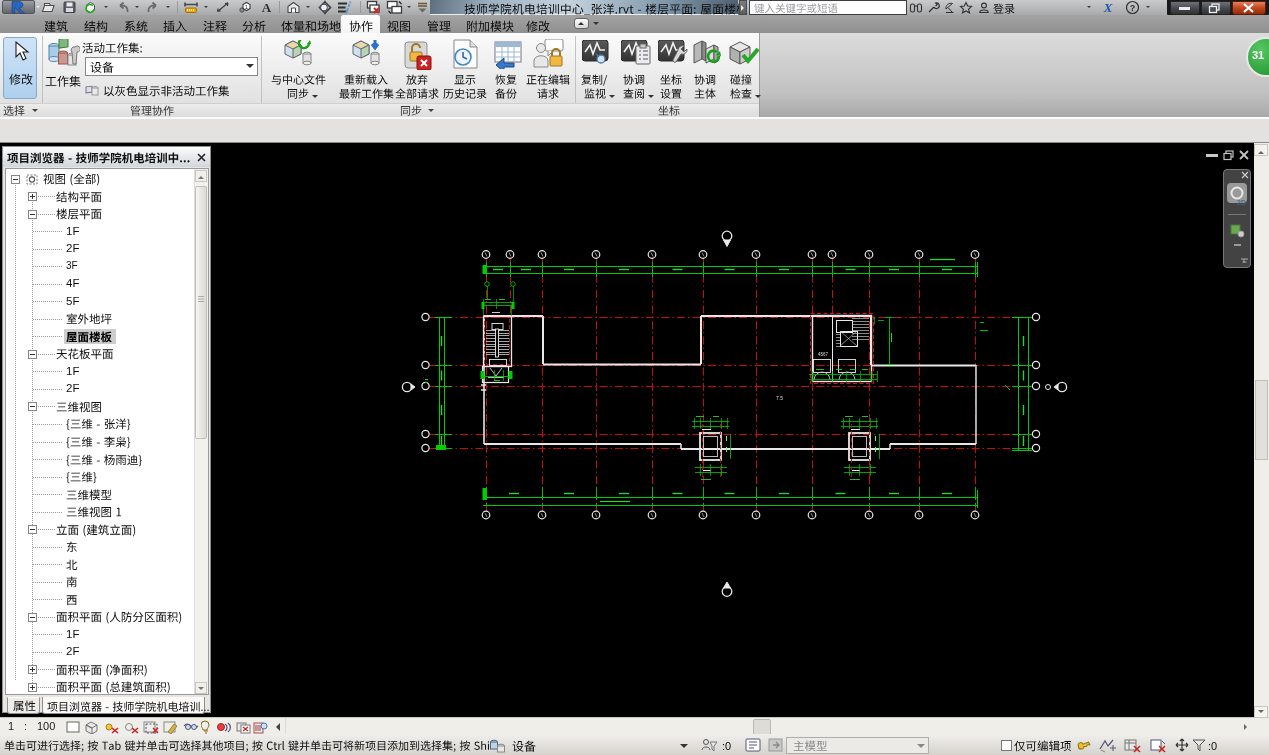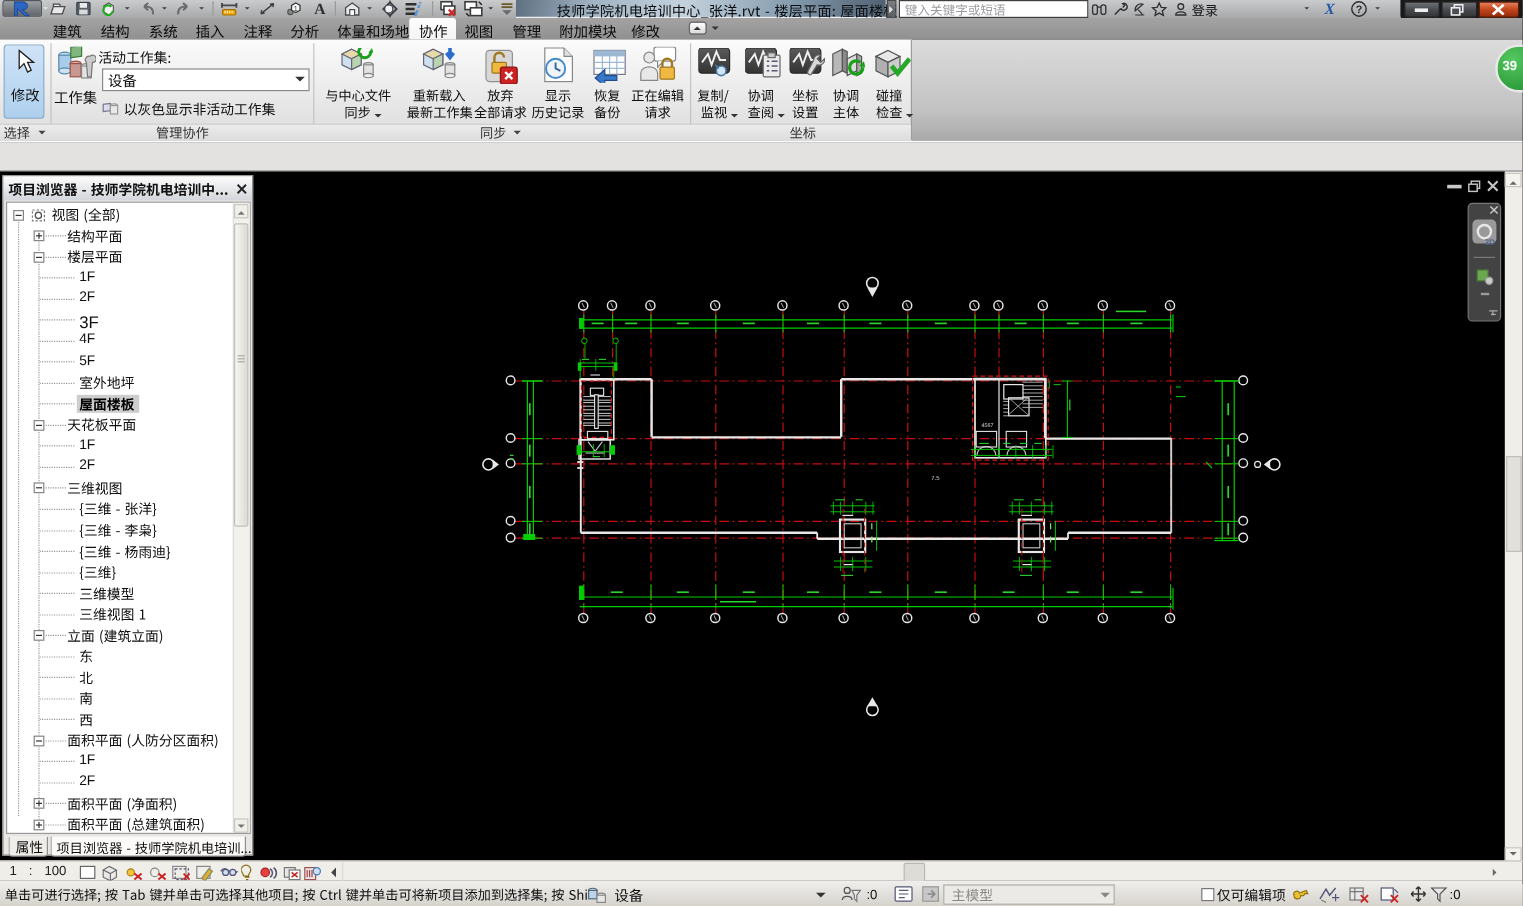--- a/index.html
+++ b/index.html
@@ -603,21 +603,21 @@
     </g>
   </svg>
 <div class="ab" style="left:755px;top:95px;border:3.5px solid transparent;border-top-color:#333"></div>
 <svg class="t" style="left:658.0px;top:104.0px" width="22.0" height="14.3">
     <g fill="#333" transform="translate(0,10.78) scale(0.011000,-0.011000)">
       <use href="#q108" x="0"></use>
       <use href="#q109" x="1000"></use>
     </g>
   </svg>
 <div class="ab" style="left:1246px;top:37px;width:40px;height:40px;border-radius:50%;background:radial-gradient(circle at 35% 30%,#55c860,#2f9e3c 70%);border:2px solid #e8e8e8"></div>
-<div class="ab" style="left:1252px;top:49px;font:bold 11px 'Liberation Sans';color:#fff">39</div>
+<div class="ab" style="left:1252px;top:49px;font:bold 11px 'Liberation Sans';color:#fff">31</div>
 <div class="ab" id="optionsbar"></div>
 <div class="ab" id="canvas"></div>
 <svg class="ab" style="left:0;top:143px" width="1254" height="574" viewBox="0 0 1254 574">
     <g transform="translate(0,-143)">
       <line x1="486.5" y1="259" x2="486.5" y2="511" stroke="#c60e0e" stroke-width="1" stroke-dasharray="8 3 1.5 3"></line>
       <line x1="542.5" y1="259" x2="542.5" y2="511" stroke="#c60e0e" stroke-width="1" stroke-dasharray="8 3 1.5 3"></line>
       <line x1="596.5" y1="259" x2="596.5" y2="511" stroke="#c60e0e" stroke-width="1" stroke-dasharray="8 3 1.5 3"></line>
       <line x1="652.5" y1="259" x2="652.5" y2="511" stroke="#c60e0e" stroke-width="1" stroke-dasharray="8 3 1.5 3"></line>
       <line x1="703.5" y1="259" x2="703.5" y2="511" stroke="#c60e0e" stroke-width="1" stroke-dasharray="8 3 1.5 3"></line>
       <line x1="756.5" y1="259" x2="756.5" y2="511" stroke="#c60e0e" stroke-width="1" stroke-dasharray="8 3 1.5 3"></line>
@@ -1040,21 +1040,21 @@
       <use href="#q20" x="1000"></use>
       <use href="#q21" x="2000"></use>
       <use href="#q22" x="3000"></use>
     </g>
   </svg>
 <div class="ab" style="left:33px;top:231.1px;width:29px;height:1px;border-top:1px dotted #999"></div>
 <div class="ab" style="left:66px;top:224.6px;font-size:11.5px;color:#111">1F</div>
 <div class="ab" style="left:33px;top:248.6px;width:29px;height:1px;border-top:1px dotted #999"></div>
 <div class="ab" style="left:66px;top:242.1px;font-size:11.5px;color:#111">2F</div>
 <div class="ab" style="left:33px;top:266.1px;width:29px;height:1px;border-top:1px dotted #999"></div>
-<div class="ab" style="left:66px;top:259.6px;font-size:14px;color:#111">3F</div>
+<div class="ab" style="left:66px;top:259.6px;font-size:10px;color:#111">3F</div>
 <div class="ab" style="left:33px;top:283.7px;width:29px;height:1px;border-top:1px dotted #999"></div>
 <div class="ab" style="left:66px;top:277.2px;font-size:11.5px;color:#111">4F</div>
 <div class="ab" style="left:33px;top:301.2px;width:29px;height:1px;border-top:1px dotted #999"></div>
 <div class="ab" style="left:66px;top:294.7px;font-size:11.5px;color:#111">5F</div>
 <div class="ab" style="left:33px;top:318.7px;width:29px;height:1px;border-top:1px dotted #999"></div>
 <svg class="t" style="left:66.0px;top:312.2px" width="46.0" height="15.0">
     <g fill="#111" transform="translate(0,11.27) scale(0.011500,-0.011500)">
       <use href="#q133" x="0"></use>
       <use href="#q134" x="1000"></use>
       <use href="#q50" x="2000"></use>

